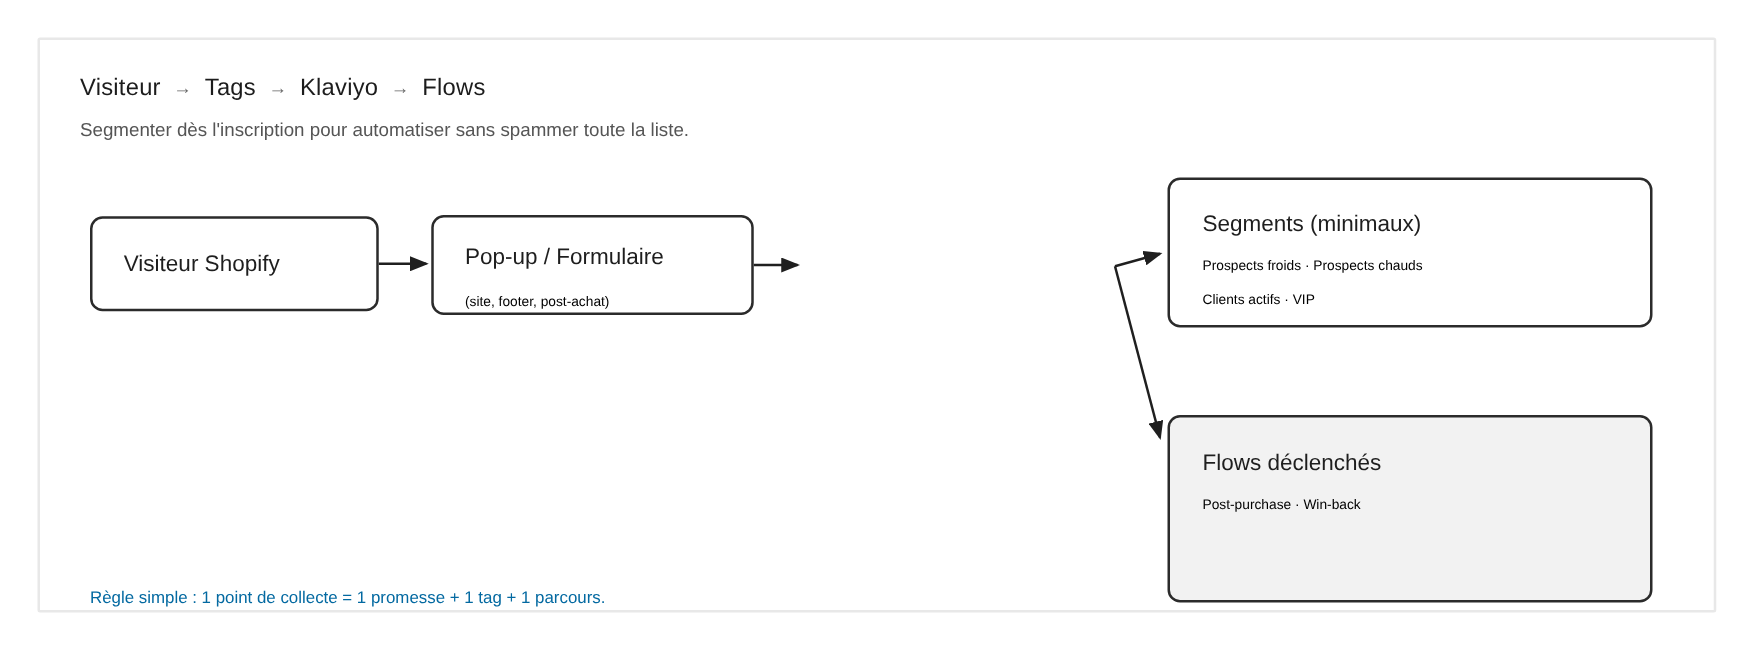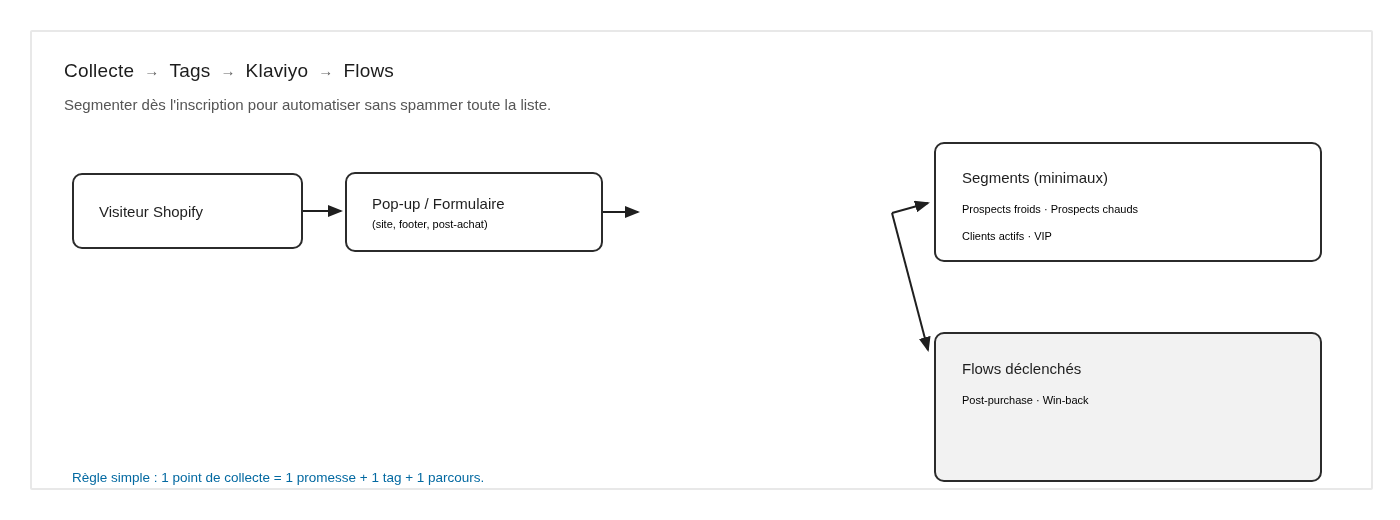--- a/index.html
+++ b/index.html
@@ -41,39 +41,39 @@
     white-space: nowrap;
   }
   .node {
     position: absolute;
     border: 2px solid #2b2b2b;
     border-radius: 10px;
     background: #ffffff;
   }
   .node.gray { background: #f2f2f2; }
   .node-title {
-    font-size: 15px;
+    font-size: 18px;
     color: #1e1e1e;
     white-space: nowrap;
   }
   .node-line {
     font-size: 11px;
     color: #000000;
     white-space: nowrap;
   }
   
   .n-visitor {
     left: 40px; top: 141px; width: 231px; height: 76px;
     display: flex; align-items: center;
     padding-left: 25px;
   }
   
   .n-popup  { left: 313px; top: 140px; width: 258px; height: 80px; padding: 21px 0 0 25px; }
   .n-tag    { left: 610px; top: 140px; width: 250px; height: 80px; padding: 21px 0 0 26px; }
-  .n-popup .node-title, .n-tag .node-title { margin-bottom: 6px; }
+  .n-popup .node-title, .n-tag .node-title { margin-bottom: 20px; }
   
   .n-segments { left: 902px; top: 110px; width: 388px; height: 120px; padding: 25px 0 0 26px; }
   .n-flows    { left: 902px; top: 270px; width: 388px; height: 150px; padding: 26px 0 0 26px; margin-top: 30px; }
   .n-segments .node-title, .n-flows .node-title { margin-bottom: 10px; }
   .n-segments .node-line, .n-flows .node-line { line-height: 27px; }
   .edges {
     position: absolute;
     left: 0; top: 0;
     width: 1339px; height: 456px;
     pointer-events: none;
@@ -84,21 +84,21 @@
     font-size: 13.5px;
     color: #0369a1;
     white-space: nowrap;
   }
 </style>
 </head>
 <body>
 
 <div class="card">
 
-  <h1 class="page-title"><span>Collecte</span><span class="title-sep">→</span><span>Tags</span><span class="title-sep">→</span><span>Klaviyo</span><span class="title-sep">→</span><span>Flows</span></h1>
+  <h1 class="page-title"><span>Visiteur</span><span class="title-sep">→</span><span>Tags</span><span class="title-sep">→</span><span>Klaviyo</span><span class="title-sep">→</span><span>Flows</span></h1>
 
   <p class="page-subtitle">Segmenter dès l'inscription pour automatiser sans spammer toute la liste.</p>
 
   <svg class="edges" xmlns="http://www.w3.org/2000/svg">
     <defs>
       <marker id="ah" markerWidth="15" markerHeight="12" refX="13" refY="6" orient="auto" markerUnits="userSpaceOnUse">
         <path d="M0,0 L15,6 L0,12 Z" fill="#1f1f1f"></path>
       </marker>
     </defs>
     <line x1="271" y1="179" x2="309" y2="179" stroke="#1f1f1f" stroke-width="2" marker-end="url(#ah)"></line>

